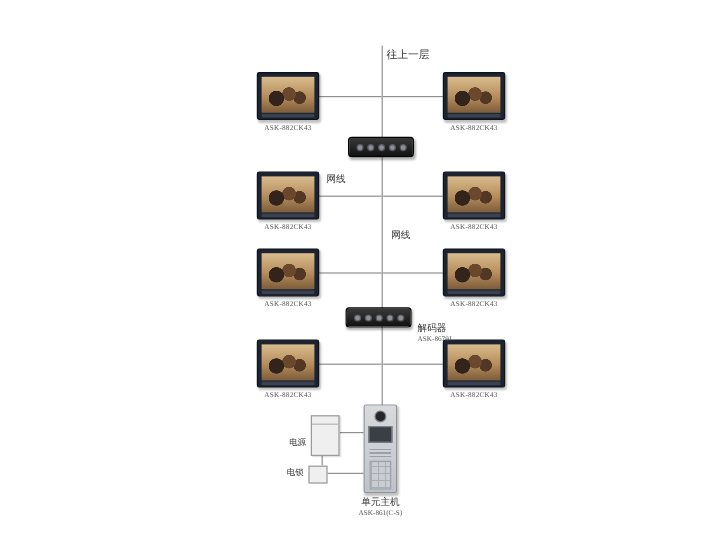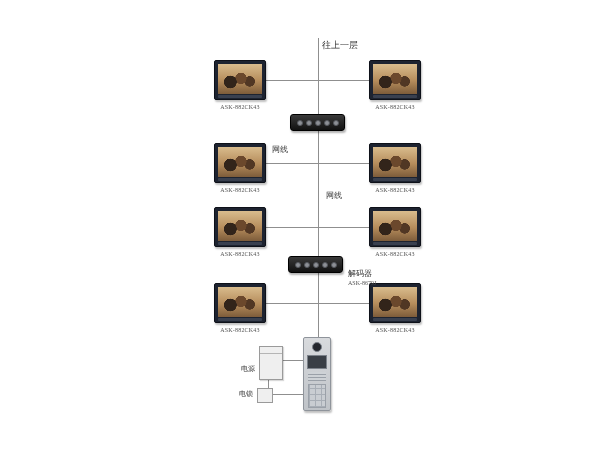--- a/index.html
+++ b/index.html
@@ -156,20 +156,24 @@
     <div class="lbl" style="position:static;">解码器</div>
     <div class="lbl-small">ASK-8679J</div>
   </div>
 
   <div class="door-station abs" style="left:303px;top:337px;">
     <div class="ds-cam"></div>
     <div class="ds-screen"></div>
     <div class="ds-grille"></div>
     <div class="ds-keypad"></div>
   </div>
+  <div class="station-label" style="left:279px;top:414px;">
+    <div class="lbl" style="position:static;">单元主机</div>
+    <div class="lbl-small">ASK-861(C-S)</div>
+  </div>
 
   <div class="power-box abs" style="left:259px;top:346px;">
     <div class="pb-top"></div>
   </div>
   <div class="lbl" style="left:241px;top:352px;font-size:7px;margin-top:12px;">电源</div>
 
   <div class="lock-box abs" style="left:257px;top:388px;"></div>
   <div class="lbl" style="left:239px;top:389px;font-size:7px;">电锁</div>
 
 </div>

